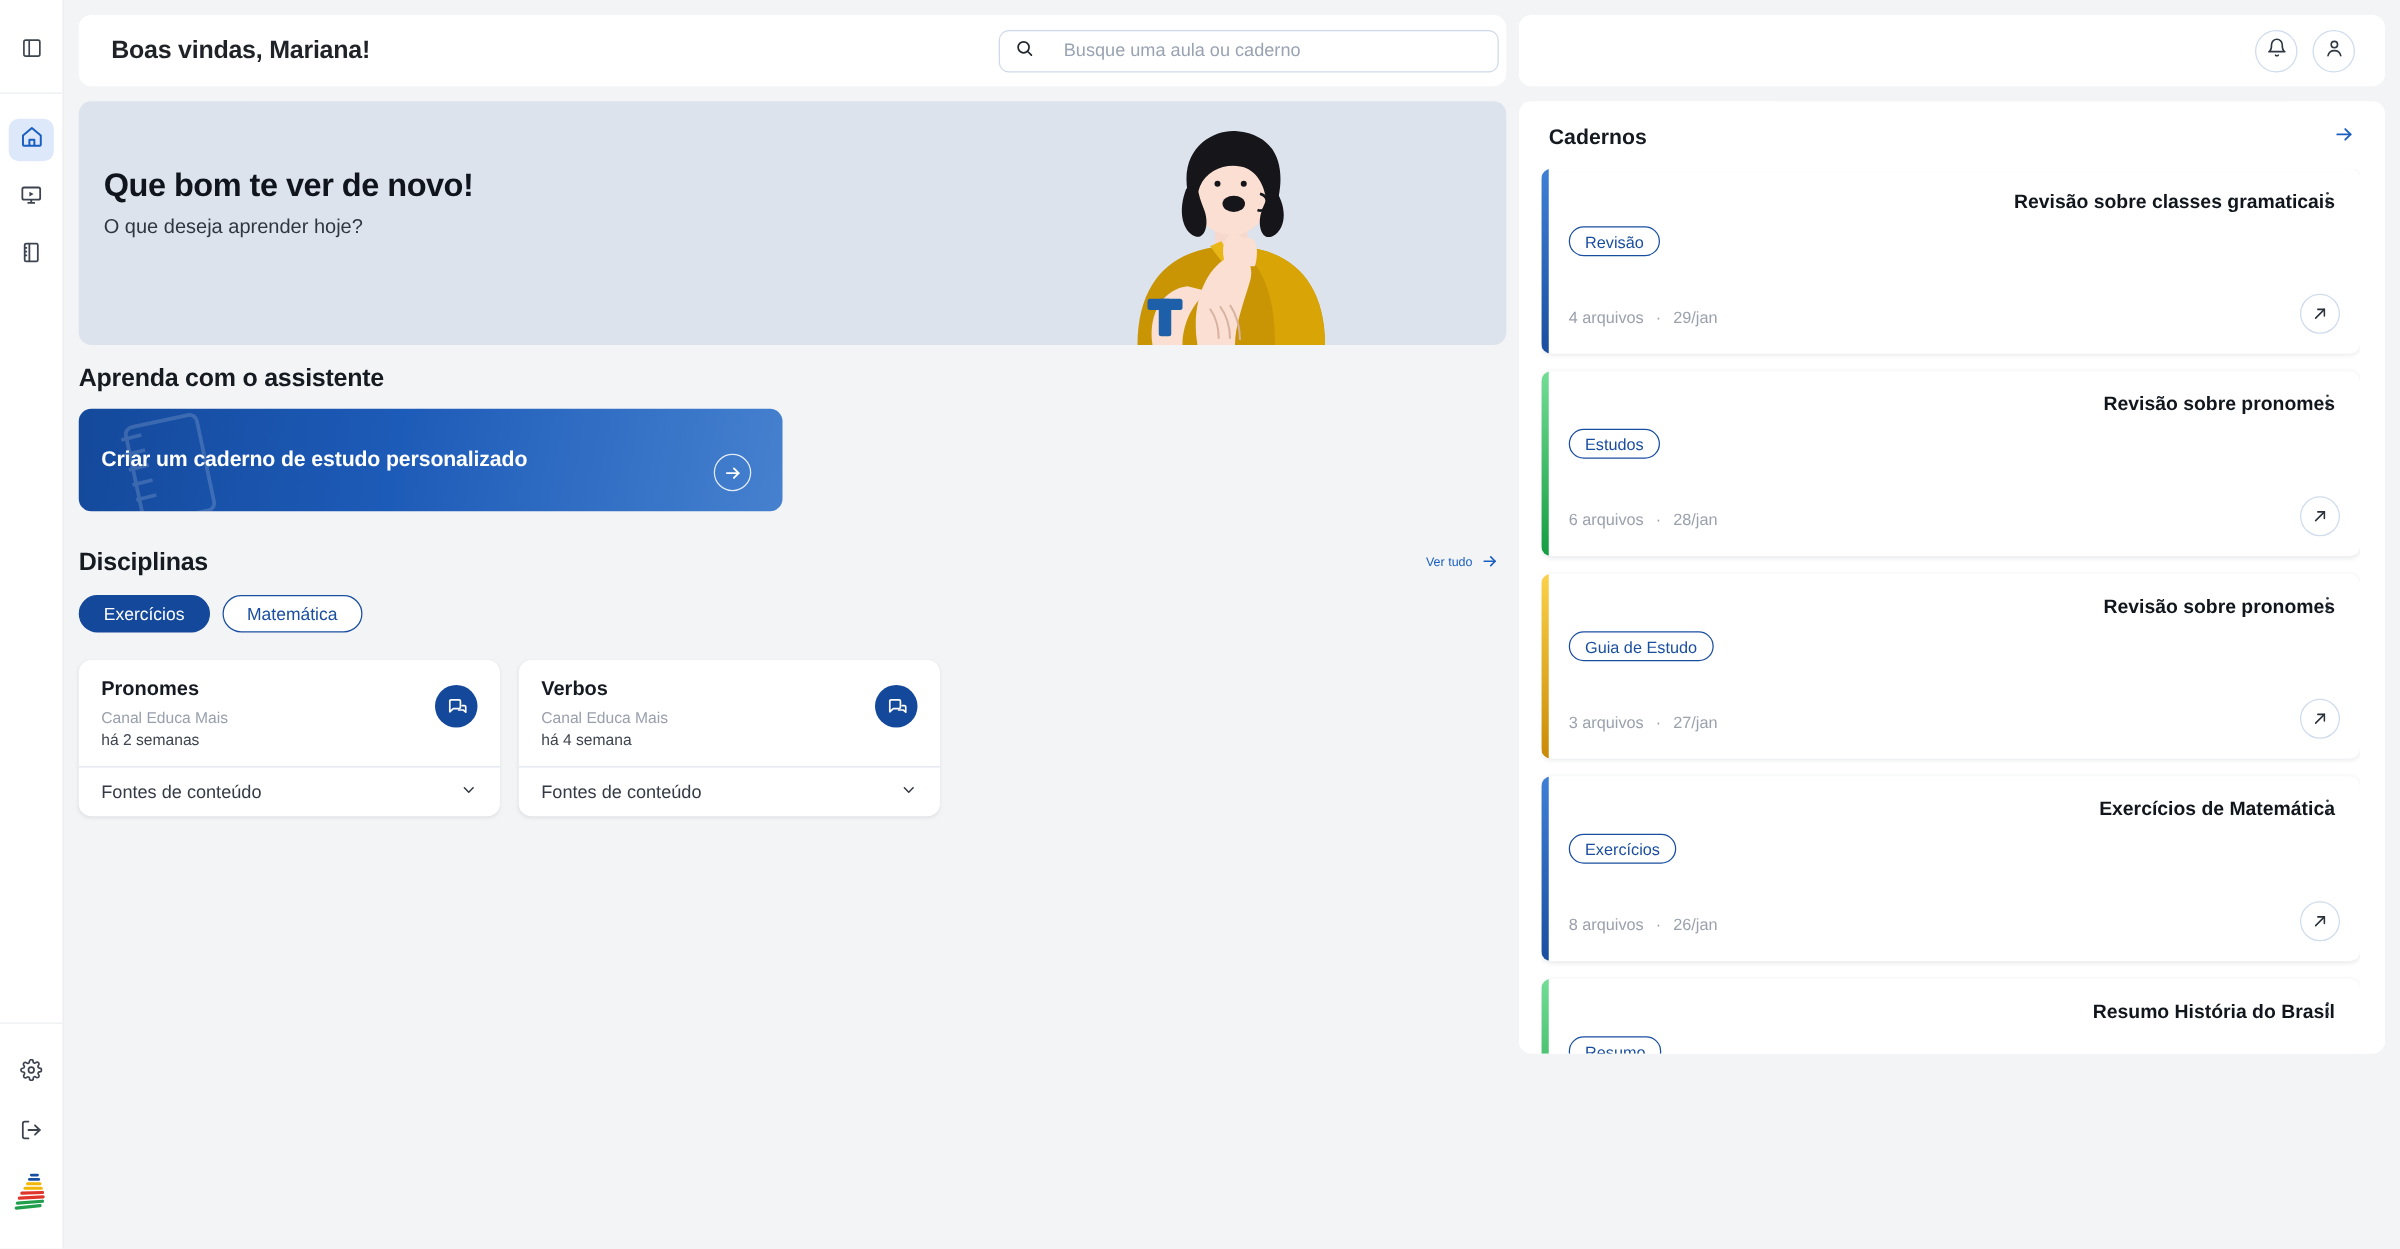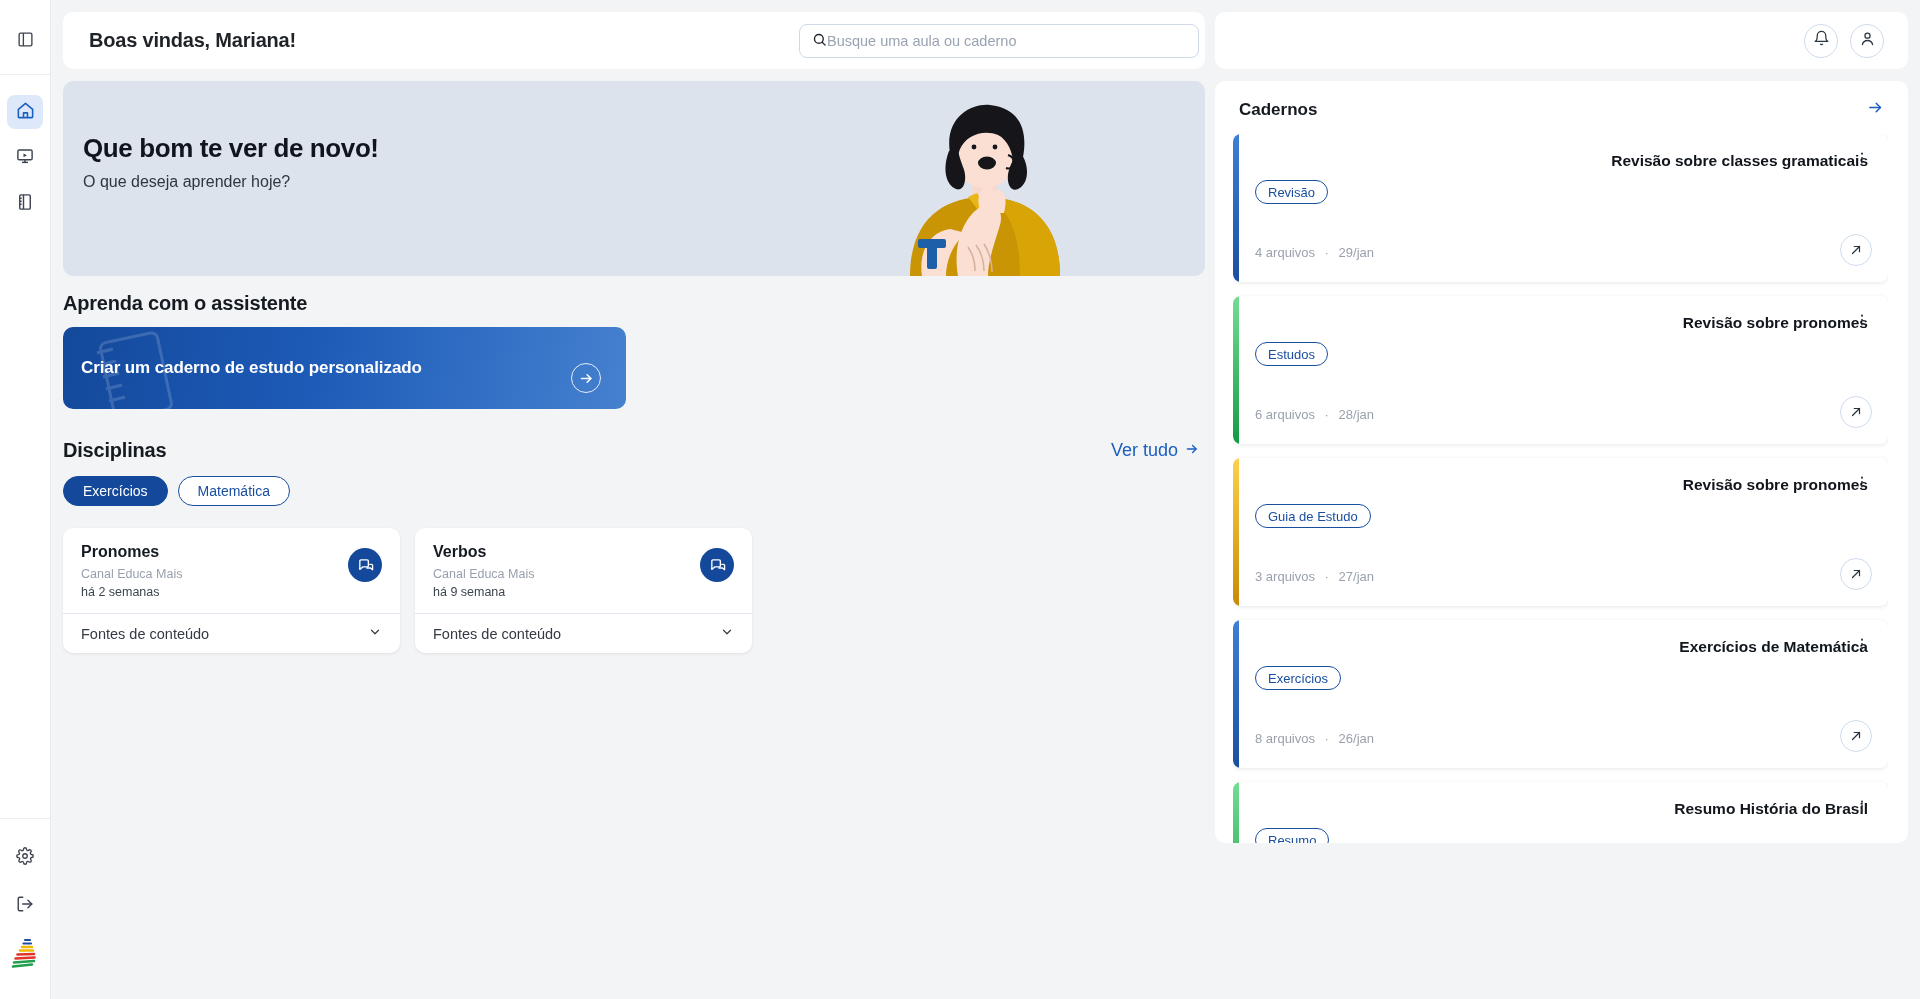--- a/index.html
+++ b/index.html
@@ -49,21 +49,21 @@
     height: 57px; flex: 0 0 57px;
     display: flex; align-items: center;
     padding: 0 24px 0 26px;
     position: relative;
   }
   .greeting { font-size: 20px; font-weight: 700; color: #1f2328; letter-spacing: -0.2px; }
   .search-wrap {
     position: absolute; left: 736px; top: 12px;
     width: 400px; height: 34px;
     border: 1px solid #cfd9e8; border-radius: 8px;
-    display: flex; align-items: center; gap: 0; padding: 0 12px;
+    display: flex; align-items: center; gap: 24px; padding: 0 12px;
     background: #fff;
   }
   .search-wrap input {
     border: none; outline: none; width: 100%; height: 100%;
     font-size: 14.5px; color: #3b4250; font-family: "Liberation Sans", sans-serif;
     background: transparent;
   }
   .search-wrap input::placeholder { color: #9aa3b2; }
 
   
@@ -99,21 +99,21 @@
     display:flex; align-items:center; justify-content:center; color:#fff;
   }
 
   .disc-head {
     margin-top: 18px;
     display: flex; align-items: center; justify-content: space-between;
     padding-right: 6px;
   }
   .ver-tudo {
     display: flex; align-items: center; gap: 7px;
-    color: #1a5fc0; font-size: 18px; cursor: pointer;
+    color: #1a5fc0; font-size: 10px; cursor: pointer;
   }
   .chips { display: flex; gap: 10px; margin-top: 14px; }
   .chip {
     height: 30px; padding: 0 19px; border-radius: 16px;
     display: flex; align-items: center; font-size: 14px;
     cursor: pointer; border: 1px solid #1a4fa0; color: #1a4fa0; background: #fff;
   }
   .chip.active { background: #14489b; color: #fff; border-color: #14489b; }
 
   .lesson-grid { display: flex; gap: 15px; margin-top: 22px; }
@@ -387,21 +387,21 @@
               <polyline points="6 9 12 15 18 9"></polyline>
             </svg>
           </span>
         </div>
       </div>
 
       <div class="lesson-card">
         <div class="lc-body">
           <div class="lc-title">Verbos</div>
           <div class="lc-chan">Canal Educa Mais</div>
-          <div class="lc-time">há 9 semana</div>
+          <div class="lc-time">há 4 semana</div>
           <div class="lc-fab">
             <svg width="17" height="17" viewBox="0 0 24 24" fill="none" stroke="#ffffff" stroke-width="1.9" stroke-linecap="round" stroke-linejoin="round">
               <path d="M4 5.5A1.5 1.5 0 0 1 5.5 4h9A1.5 1.5 0 0 1 16 5.5v7A1.5 1.5 0 0 1 14.5 14H8l-4 3.5z"></path>
               <path d="M18 10.5h2.5a1.5 1.5 0 0 1 1.5 1.5v6l-3-2.5h-5"></path>
             </svg>
           </div>
         </div>
         <div class="lc-foot">
           <span>Fontes de conteúdo</span>
           <span>

